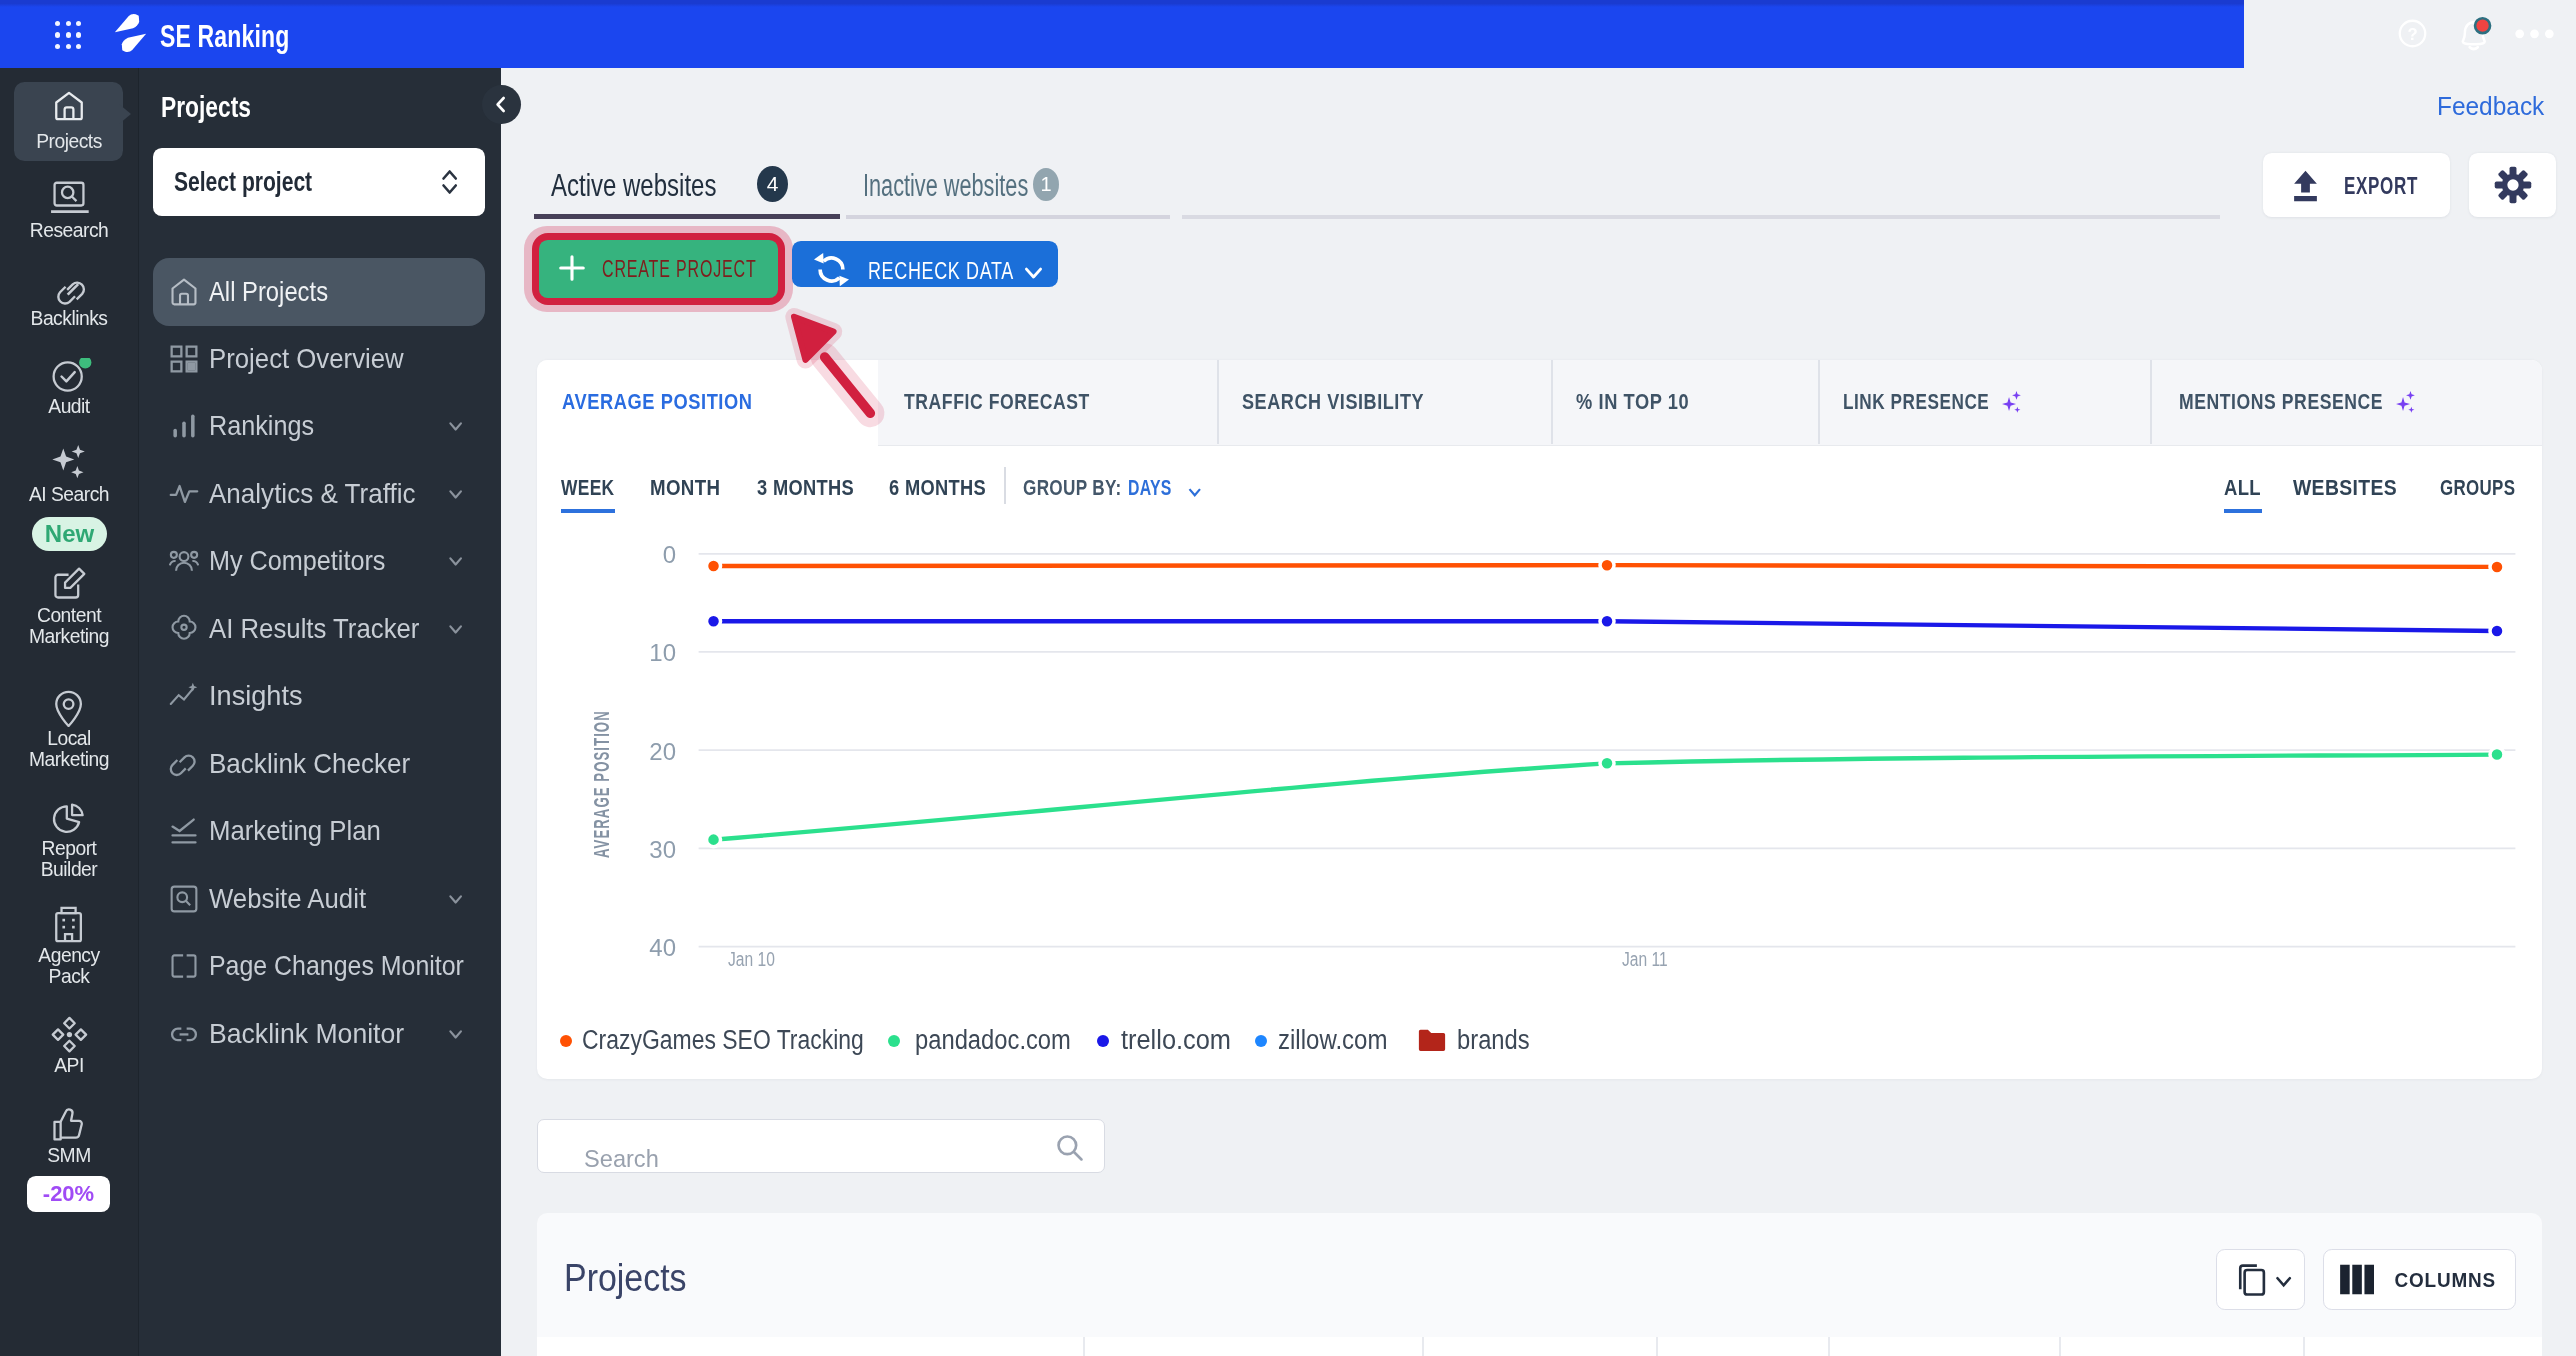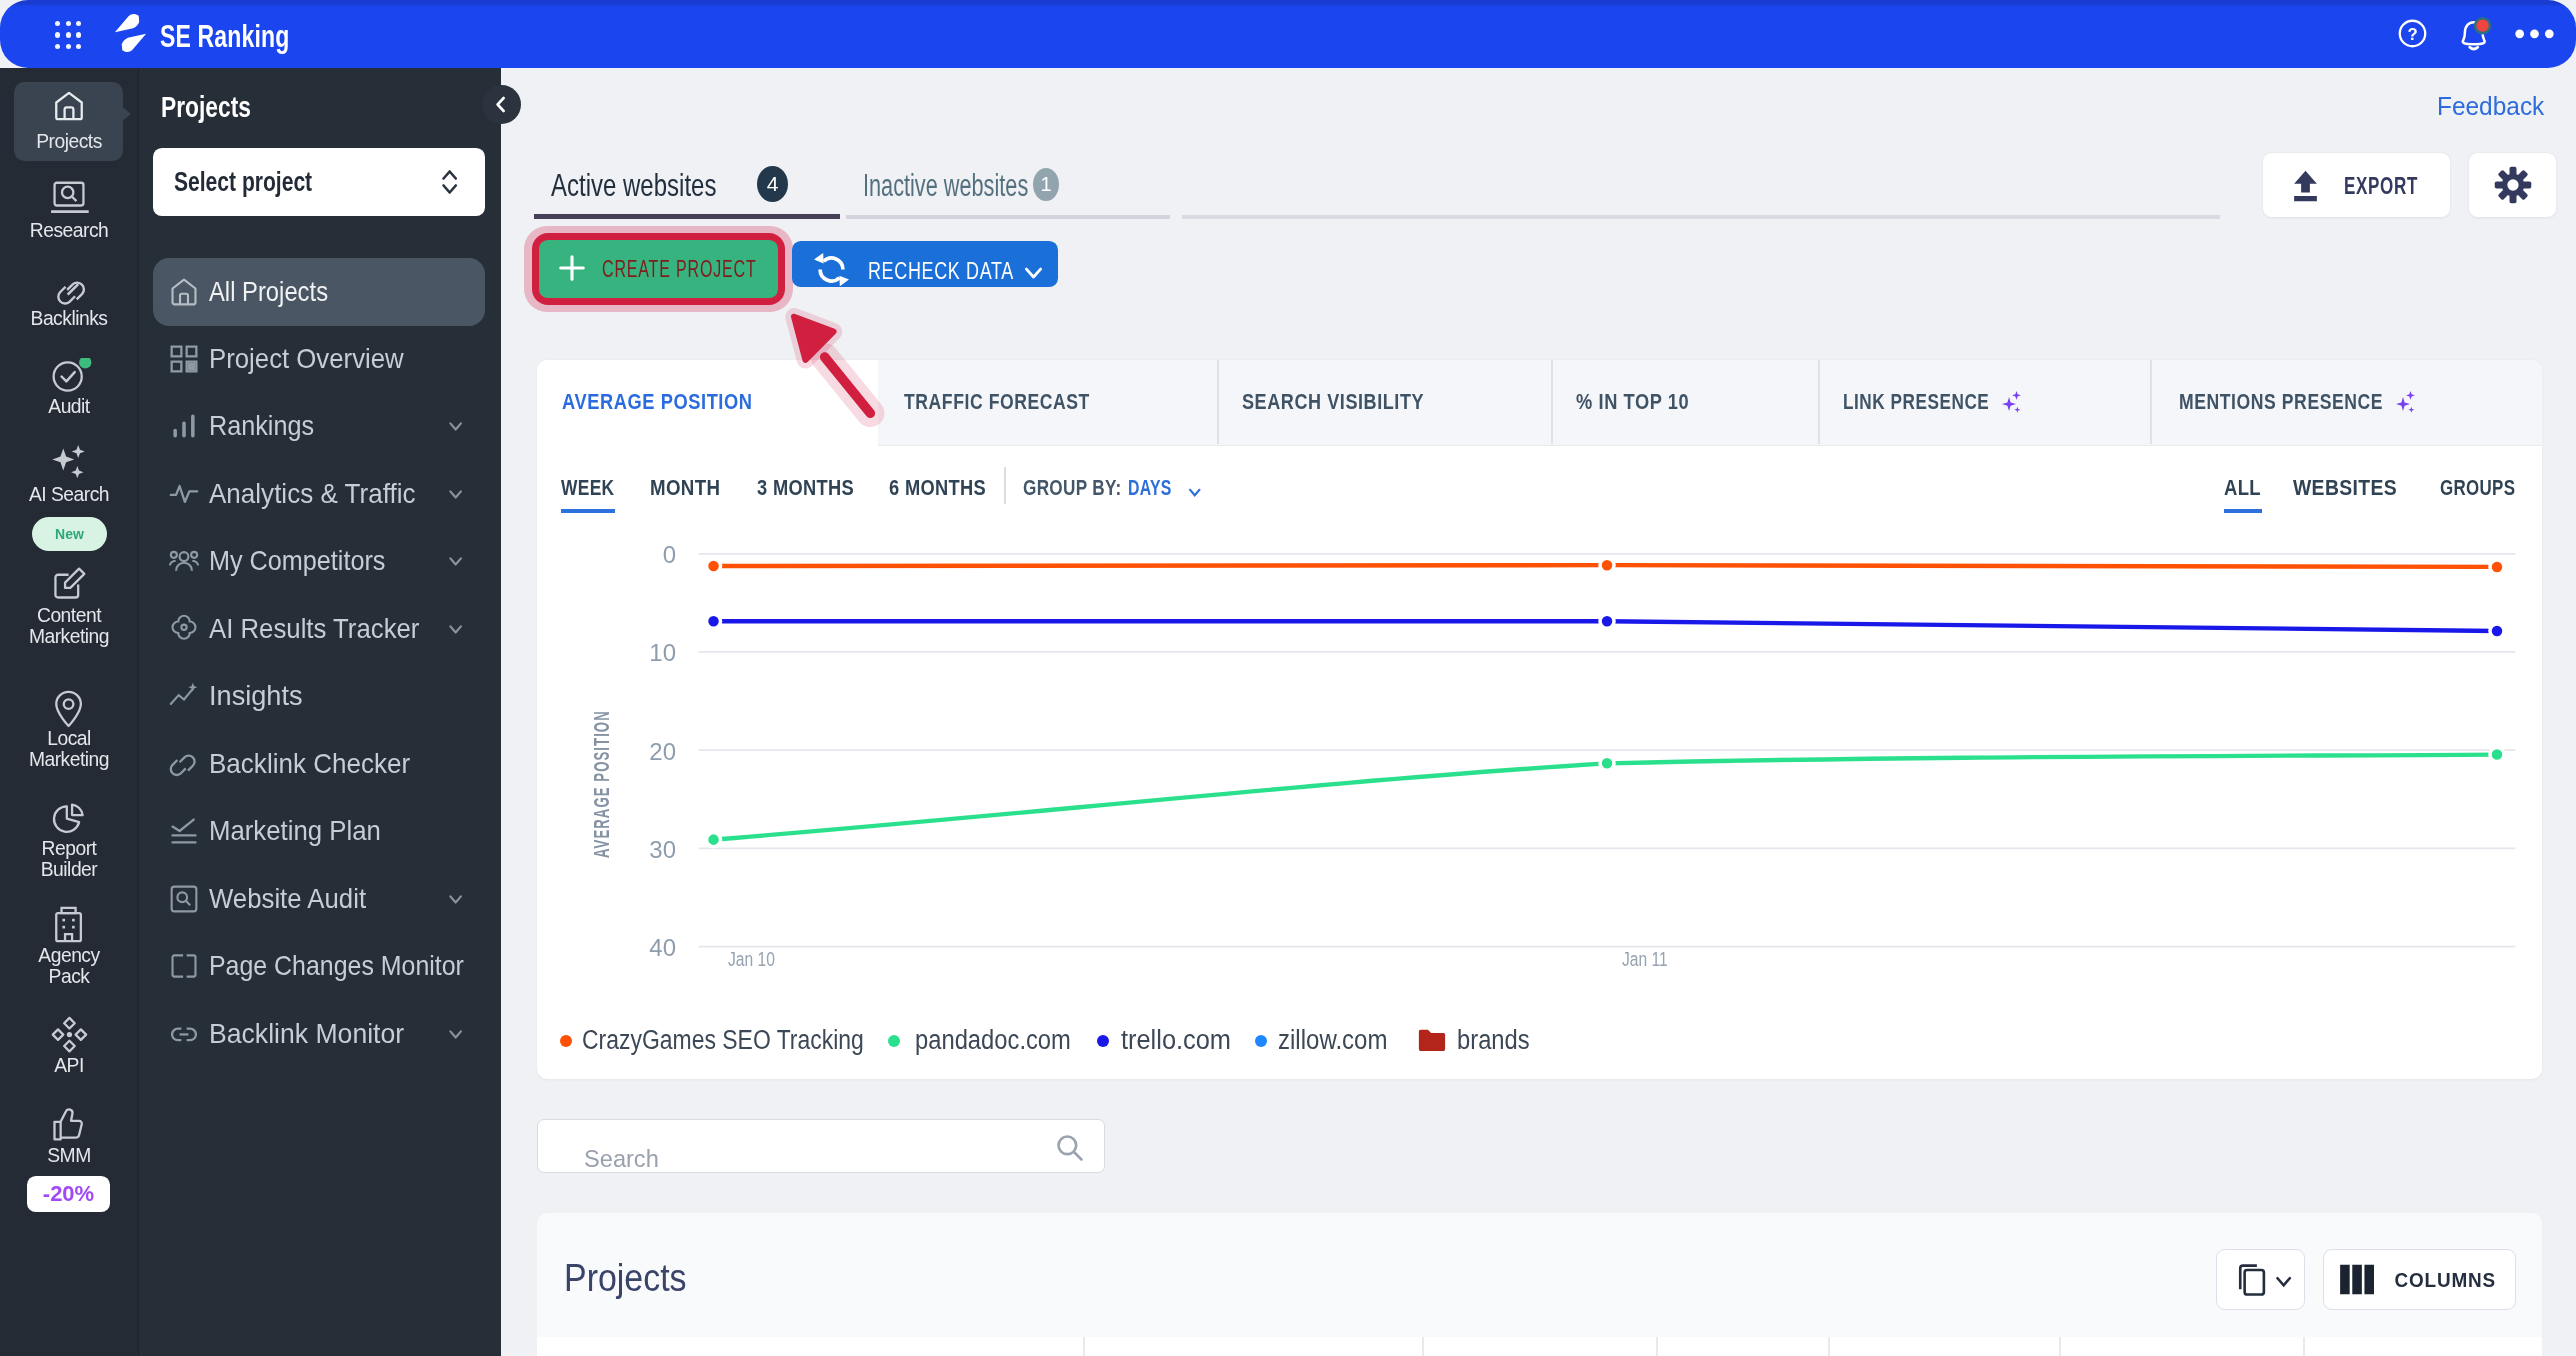--- a/index.html
+++ b/index.html
@@ -3,22 +3,22 @@
 <meta charset="utf-8">
 <style>
   * { margin:0; padding:0; box-sizing:border-box; }
   html,body { width:2576px; height:1357px; overflow:hidden; }
   body { font-family:"Liberation Sans", sans-serif; background:#EFF1F4; position:relative; }
   .abs { position:absolute; }
   .cx { display:inline-block; transform:scaleX(var(--s,0.85)); transform-origin:0 50%; white-space:nowrap; }
   .cc { display:inline-block; transform:scaleX(var(--s,0.85)); transform-origin:50% 50%; white-space:nowrap; }
 
   
-  #topbar { position:absolute; left:0; top:0; width:2576px; height:68px;
-    background:linear-gradient(#1A3BD0 0px, #1A3BD0 3.5px, #1B46EF 7px, #1B46EF 100%);border-radius:28px; }
+  #topbar { position:absolute; left:0; top:0; width:2244px; height:68px;
+    background:linear-gradient(#1A3BD0 0px, #1A3BD0 3.5px, #1B46EF 7px, #1B46EF 100%); }
   #griddots { position:absolute; left:55px; top:21px; width:26px; height:28px; }
   #griddots i { position:absolute; width:5.3px; height:5.3px; border-radius:50%; background:#fff; opacity:.95; }
   #logotext { position:absolute; left:160px; top:18.4px; color:#fff; font-size:32px; font-weight:bold; letter-spacing:0.2px; }
 
   
   #rail { position:absolute; left:0; top:68px; width:138px; height:1288px; background:#242B34; }
   #panel { position:absolute; left:138px; top:68px; width:363px; height:1288px; background:#262E38; border-left:0.9px solid #1D242C; }
   .rail-label { position:absolute; width:138px; text-align:center; color:#E3E7EA; font-size:19.3px; line-height:21px; letter-spacing:-0.5px; }
   .rail-icon { position:absolute; left:0; width:138px; text-align:center; }
   #ptile { position:absolute; left:14px; top:82px; width:109px; height:79px; background:#3A4450; border-radius:10.5px; }
@@ -165,21 +165,21 @@
   <div class="rail-label" style="top:396px;">Audit</div>
 
   <svg class="rail-icon" style="top:443px;" width="138" height="39" viewBox="0 0 157 44">
     <g transform="translate(58,2)" fill="#C6CBD2">
       <path d="M14 4 L17.2 13.2 L26.5 16.5 L17.2 19.8 L14 29 L10.8 19.8 L1.5 16.5 L10.8 13.2 Z"></path>
       <path d="M31 0 L33 5.5 L38.5 7.5 L33 9.5 L31 15 L29 9.5 L23.5 7.5 L29 5.5 Z"></path>
       <path d="M30 24 L31.8 29 L37 31 L31.8 33 L30 38 L28.2 33 L23 31 L28.2 29 Z"></path>
     </g>
   </svg>
   <div class="rail-label" style="top:484px;">AI Search</div>
-  <div class="abs" style="left:32px; top:517px; width:75px; height:34px; background:#D8F3E4; border-radius:17.5px; color:#2FA874; font-size:14px; font-weight:bold; text-align:center; line-height:34px;">New</div>
+  <div class="abs" style="left:32px; top:517px; width:75px; height:34px; background:#D8F3E4; border-radius:17.5px; color:#2FA874; font-size:24px; font-weight:bold; text-align:center; line-height:34px;">New</div>
 
   <svg class="rail-icon" style="top:566px;" width="138" height="35" viewBox="0 0 157 40">
     <g transform="translate(61,2)" fill="none" stroke="#C6CBD2" stroke-width="2.6" stroke-linejoin="round">
       <path d="M28 19 V31 a3 3 0 0 1 -3 3 H5 a3 3 0 0 1 -3 -3 V11 a3 3 0 0 1 3 -3 h12"></path>
       <path d="M13 23 L13 17 L29 1 L35 7 L19 23 Z"></path>
     </g>
   </svg>
   <div class="rail-label" style="top:605px;">Content<br>Marketing</div>
 
   <svg class="rail-icon" style="top:690px;" width="138" height="37" viewBox="0 0 157 42">

